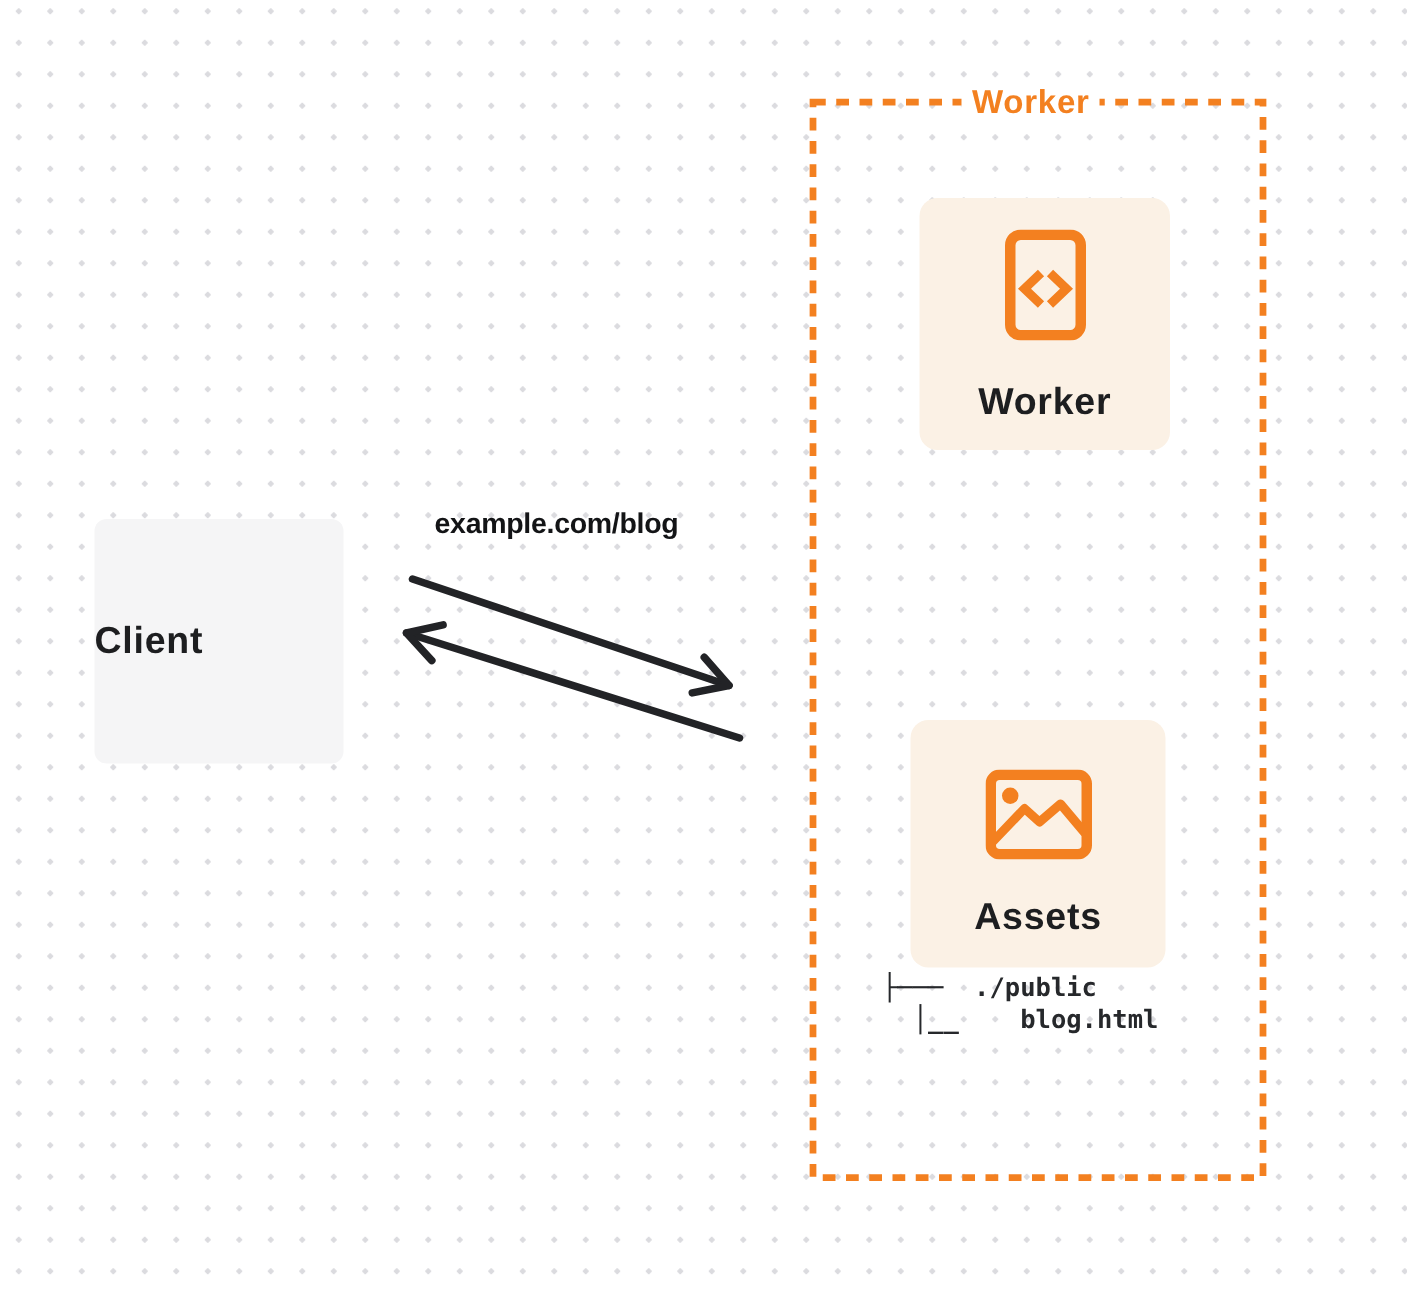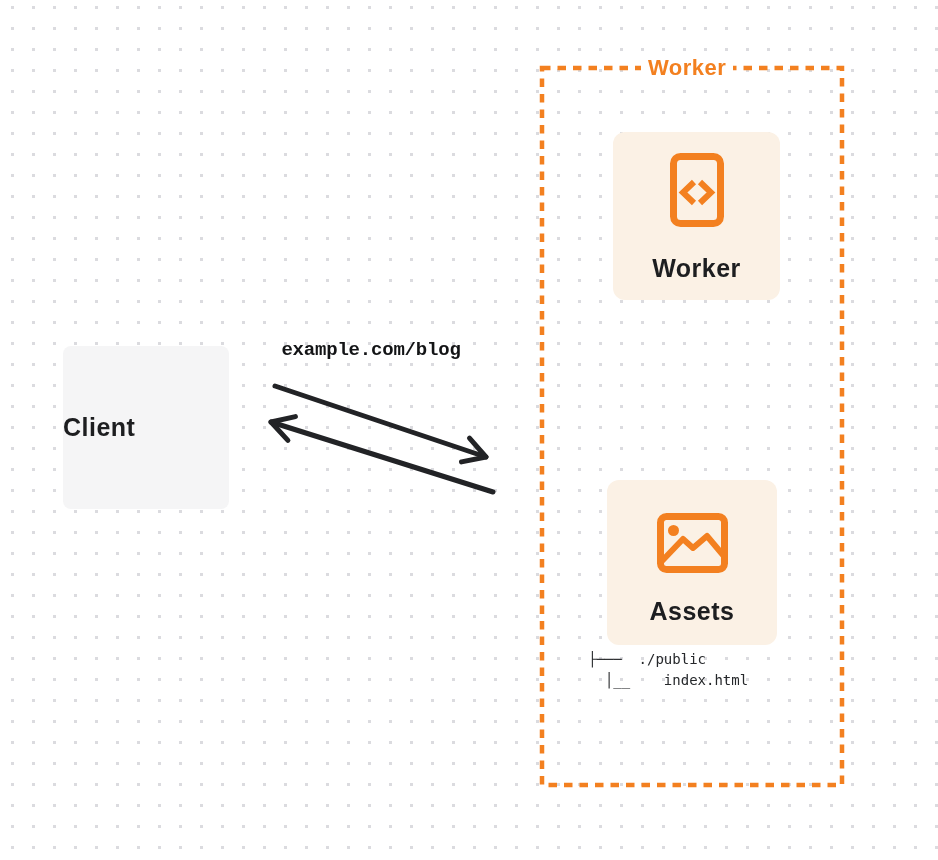--- a/index.html
+++ b/index.html
@@ -18,21 +18,21 @@
     position:absolute;left:63px;top:346px;width:166px;height:163px;
     background:#f5f5f6;border-radius:8px;z-index:2;
     display:flex;align-items:center;justify-content:flex-start;
   }
   .client-box .label{
     font-size:25px;font-weight:bold;color:#1d1e20;letter-spacing:.5px;
   }
 
   .request-label{
     position:absolute;left:261px;top:339px;width:220px;text-align:center;
-    font-size:19px;font-weight:bold;color:#131416;letter-spacing:-.2px;z-index:2;font-family:Liberation Mono, monospace;
+    font-size:19px;font-weight:bold;color:#131416;letter-spacing:-.2px;z-index:2;
   }
 
   .project-label{
     position:absolute;left:641px;top:54px;height:28px;line-height:28px;
     background:#ffffff;padding:0 7px;z-index:3;
     font-size:22px;font-weight:bold;color:#f38020;letter-spacing:.5px;
   }
 
   .card{
     position:absolute;background:#fbf1e5;border-radius:12px;z-index:2;
@@ -43,21 +43,21 @@
   .card .label{
     font-size:25px;font-weight:bold;color:#1d1e20;letter-spacing:.5px;line-height:30px;
   }
   .worker-card .label{margin-top:26px;}
   .assets-card .label{margin-top:23px;}
   .icon-svg{display:block;}
 
   .file-tree{
     position:absolute;left:588px;top:649px;z-index:2;
     font-family:"DejaVu Sans Mono",monospace;
-    font-size:14px;line-height:21px;font-weight:normal;color:#26282b;
+    font-size:17px;line-height:21px;font-weight:bold;color:#26282b;
   }
   .file-tree div{white-space:pre;}
 </style>
 </head>
 <body>
 
 <svg class="layer svg-layer" viewBox="0 0 938 860" aria-hidden="true">
 
   <rect x="542" y="68" width="300" height="717" fill="none" stroke="#f38020" stroke-width="4.5" stroke-dasharray="8.5 7"></rect>
 
@@ -93,14 +93,14 @@
   <svg class="icon-svg" width="71" height="60" viewBox="0 0 71 60" aria-hidden="true">
     <rect x="3.5" y="3.5" width="64" height="53" rx="6" fill="none" stroke="#f38020" stroke-width="7"></rect>
     <circle cx="16.5" cy="17.5" r="5.5" fill="#f38020"></circle>
     <path d="M4,49 L26,26 L36,35 L50,23 L66,42" fill="none" stroke="#f38020" stroke-width="6" stroke-linecap="round" stroke-linejoin="round"></path>
   </svg>
   <span class="label">Assets</span>
 </div>
 
 <div class="file-tree">
   <div>├───  ./public</div>
-  <div>  │__    index.html</div>
+  <div>  │__    blog.html</div>
 </div>
 
 </body></html>

